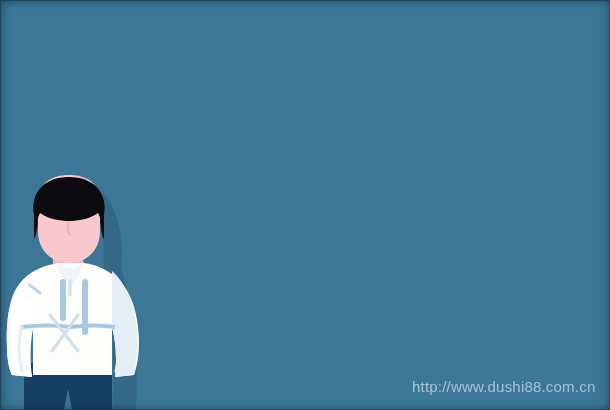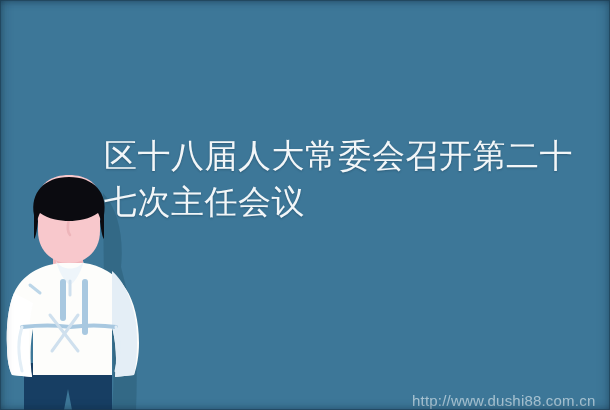--- a/index.html
+++ b/index.html
@@ -41,21 +41,21 @@
     letter-spacing: 0.5px;
     white-space: pre-wrap;
     z-index: 40;
     text-shadow: 0 1px 2px rgba(18, 44, 63, 0.35);
   }
 
   
   #watermark {
     position: absolute;
     left: 412px;
-    top: 392px;
+    top: 378px;
     font-size: 15px;
     line-height: 18px;
     color: rgba(233, 240, 244, 0.62);
     letter-spacing: 0.2px;
     z-index: 50;
     white-space: nowrap;
   }
 
   
   #person {
@@ -148,18 +148,17 @@
                  C38 42 36 48 34 60
                  Z" fill="#0b0b10"></path>
 
         <path d="M34 36 L34 64 C36 62 37 54 38 46 Z" fill="#0b0b10"></path>
 
         <path d="M104 36 L104 64 C102 62 101 54 100 46 Z" fill="#0b0b10"></path>
       </g>
     </svg>
   </div>
 
-  <div id="headline">区十八届人大常委会召开第二十七次主任会议</div>
 
   <div id="watermark">http://www.dushi88.com.cn</div>
 
   <div id="vignette"></div>
 </div>
 
 </body></html>

